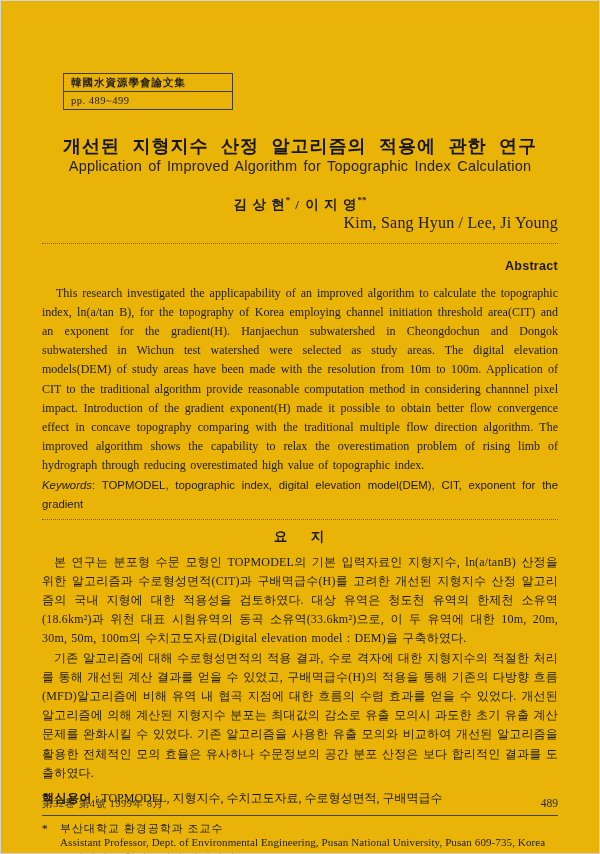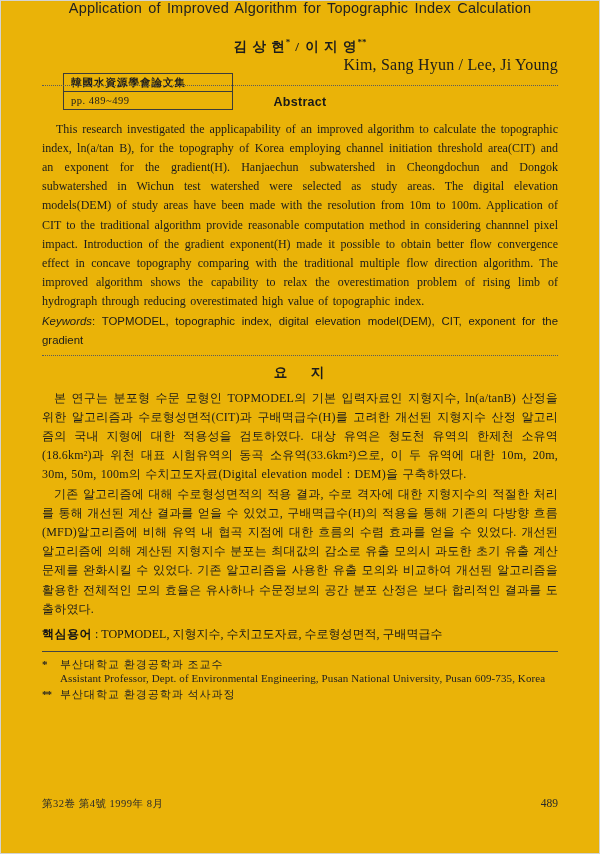--- a/index.html
+++ b/index.html
@@ -58,21 +58,21 @@
     text-align:right;
     font-size:16px;letter-spacing:.2px;
   }
   .dotted{
     border:0;border-top:1.6px dotted #5a5a5a;
     margin:0;height:0;
   }
   .dotted.first{margin-top:11px;}
   .dotted.second{margin-top:5px;}
   .abstract-heading{
-    margin-top:9px;text-align:center;
+    margin-top:15px;text-align:right;
     font-size:12.5px;font-weight:bold;letter-spacing:.3px;color:#1a1a1a;
   }
   .abstract-body{
     margin-top:11px;
     font-size:12px;line-height:19.2px;
     text-align:justify;text-indent:14px;
     word-spacing:1.5px;color:#1b1b1b;
   }
   .keywords-line{
     font-size:11.4px;line-height:19px;
@@ -117,20 +117,21 @@
 
 <div class="page">
 
   <div class="journal-box">
     <div class="row bold">韓國水資源學會論文集</div>
     <div class="row">pp. 489~499</div>
   </div>
 
   <div class="content">
 
+    <div class="title-ko">개선된 지형지수 산정 알고리즘의 적용에 관한 연구</div>
     <div class="title-en sans">Application of Improved Algorithm for Topographic Index Calculation</div>
 
     <div class="authors-ko"><span>김 상 현</span><span class="mark">*</span><span class="sep">/</span><span>이 지 영</span><span class="mark">**</span></div>
     <div class="authors-en">Kim, Sang Hyun / Lee, Ji Young</div>
 
     <hr class="dotted first">
 
     <div class="abstract-heading sans">Abstract</div>
     <div class="abstract-body">This research investigated the applicapability of an improved algorithm to calculate the topographic index, ln(a/tan B), for the topography of Korea employing channel initiation threshold area(CIT) and an exponent for the gradient(H). Hanjaechun subwatershed in Cheongdochun and Dongok subwatershed in Wichun test watershed were selected as study areas. The digital elevation models(DEM) of study areas have been made with the resolution from 10m to 100m. Application of CIT to the traditional algorithm provide reasonable computation method in considering channnel pixel impact. Introduction of the gradient exponent(H) made it possible to obtain better flow convergence effect in concave topography comparing with the traditional multiple flow direction algorithm. The improved algorithm shows the capability to relax the overestimation problem of rising limb of hydrograph through reducing overestimated high value of topographic index.</div>
     <div class="keywords-line sans"><span class="kw-label">Keywords</span><span>: TOPMODEL, topographic index, digital elevation model(DEM), CIT, exponent for the gradient</span></div>

